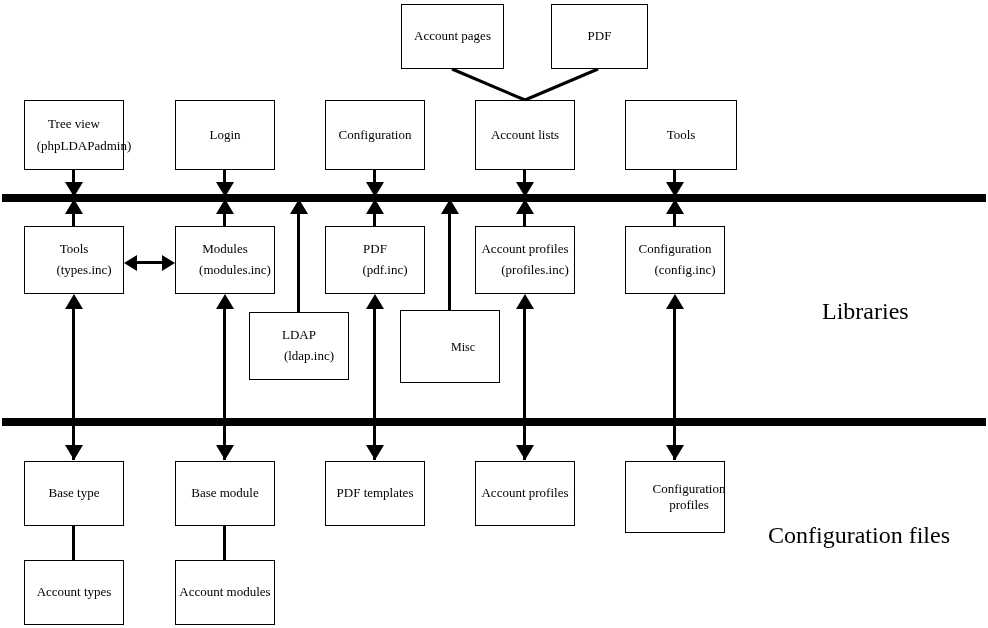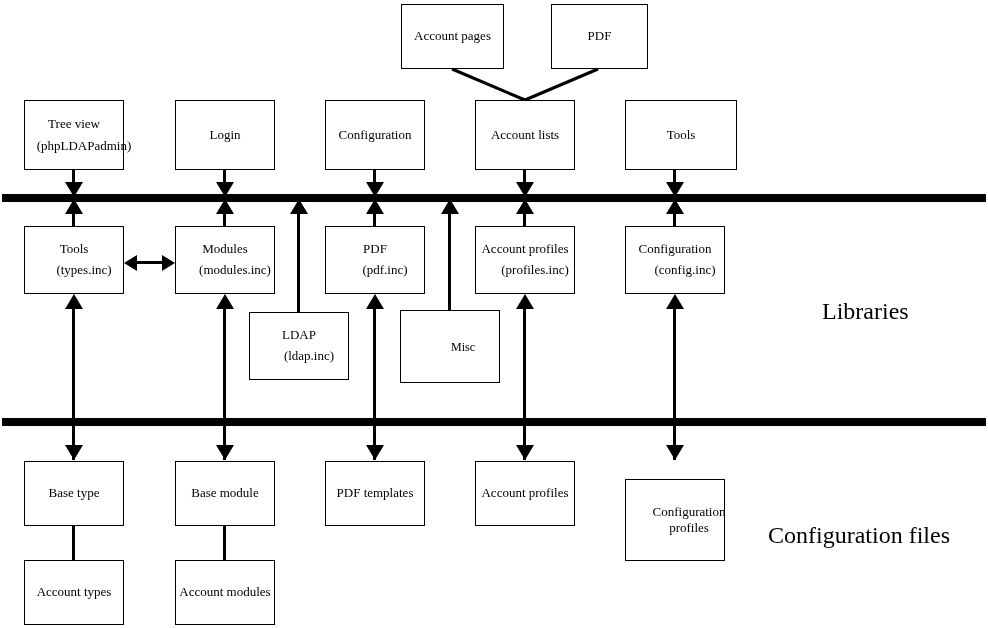--- a/index.html
+++ b/index.html
@@ -274,21 +274,21 @@
   </div>
 
   <div class="node-box" style="left:325px; top:461px; width:100px; height:65px;">
     <span class="line1">PDF templates</span>
   </div>
 
   <div class="node-box" style="left:475px; top:461px; width:100px; height:65px;">
     <span class="line1">Account profiles</span>
   </div>
 
-  <div class="node-box wrap" style="left:625px; top:461px; width:100px; height:82px;margin-top:18px;">
+  <div class="node-box wrap" style="left:625px; top:461px; width:100px; height:72px;">
     <span class="line1">Configuration profiles</span>
   </div>
 
   <div class="vline" style="left:72px; top:526px; height:34px;"></div>
   <div class="vline" style="left:223px; top:526px; height:34px;"></div>
 
   <div class="node-box" style="left:24px; top:560px; width:100px; height:65px;">
     <span class="line1">Account types</span>
   </div>
 

